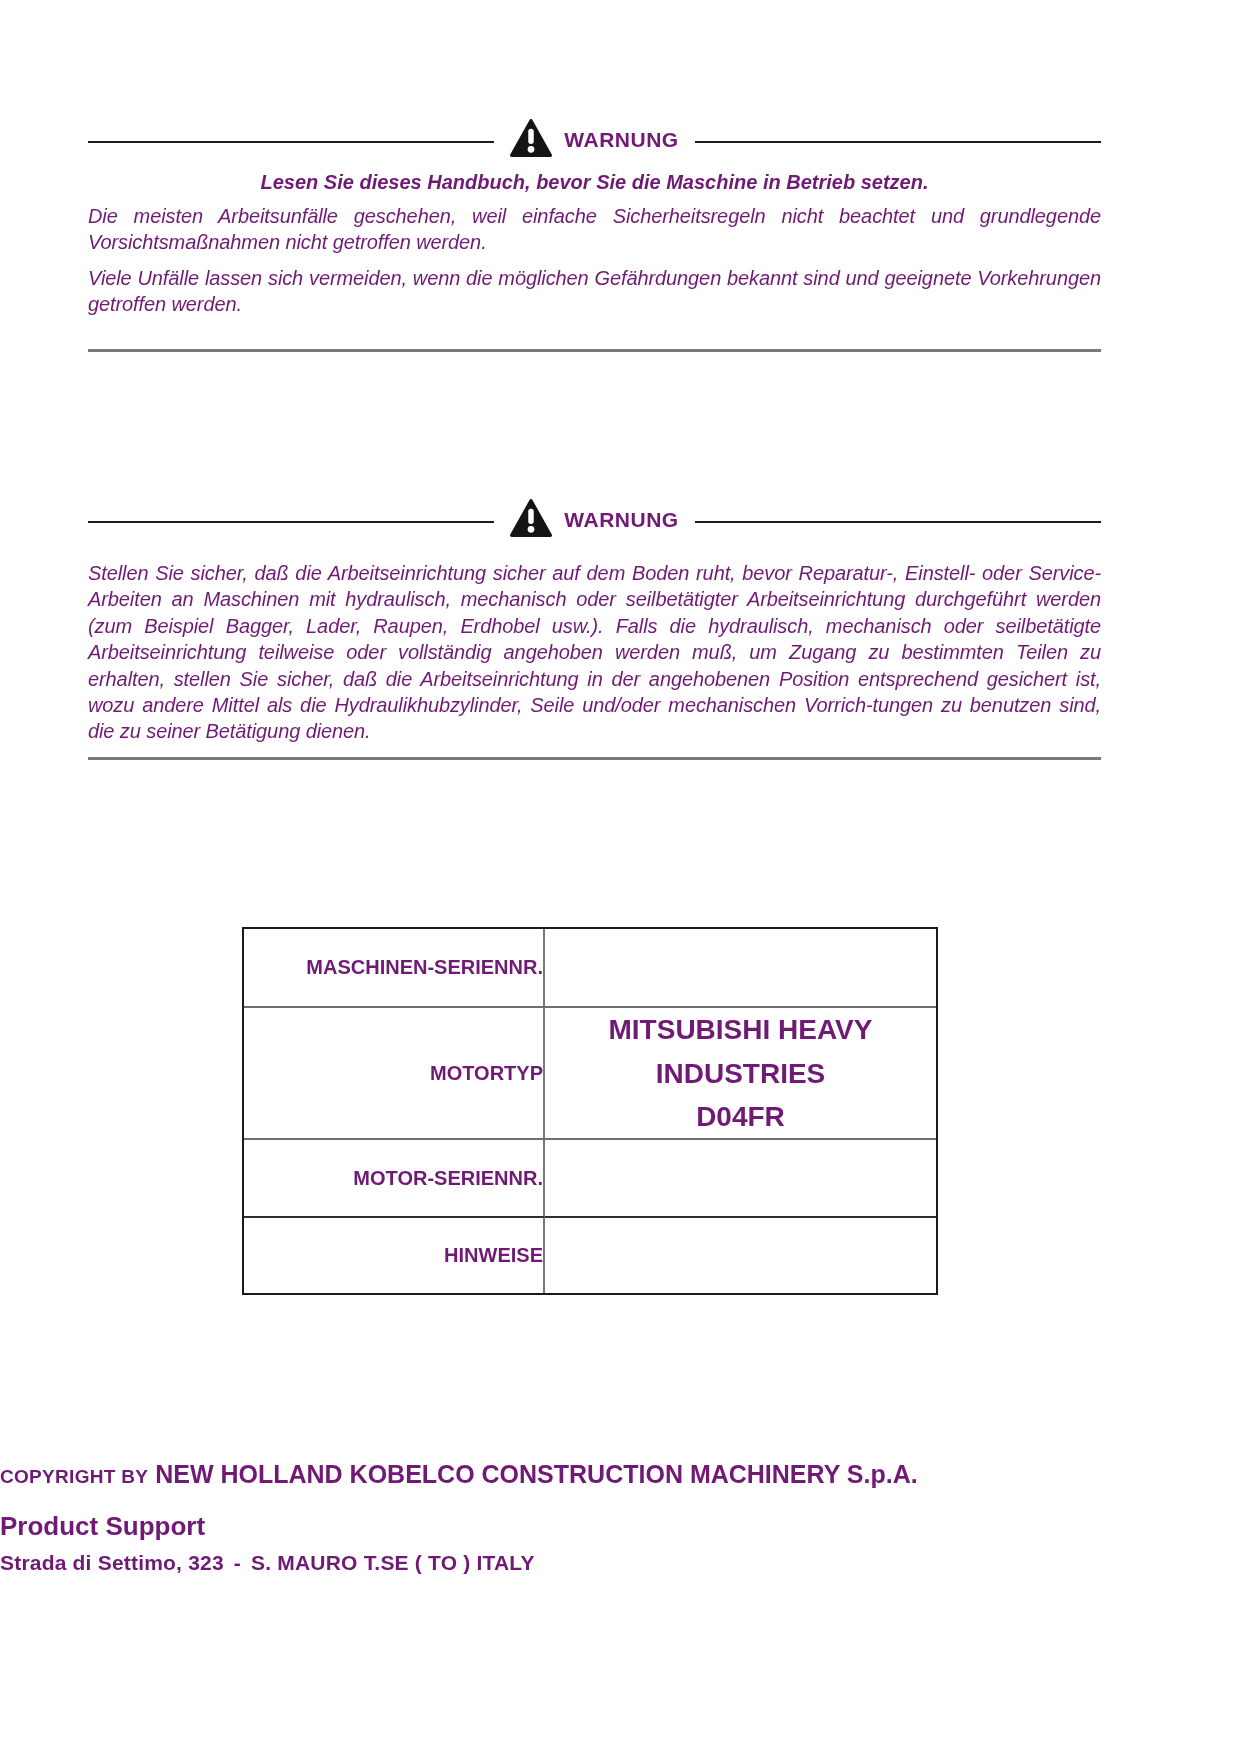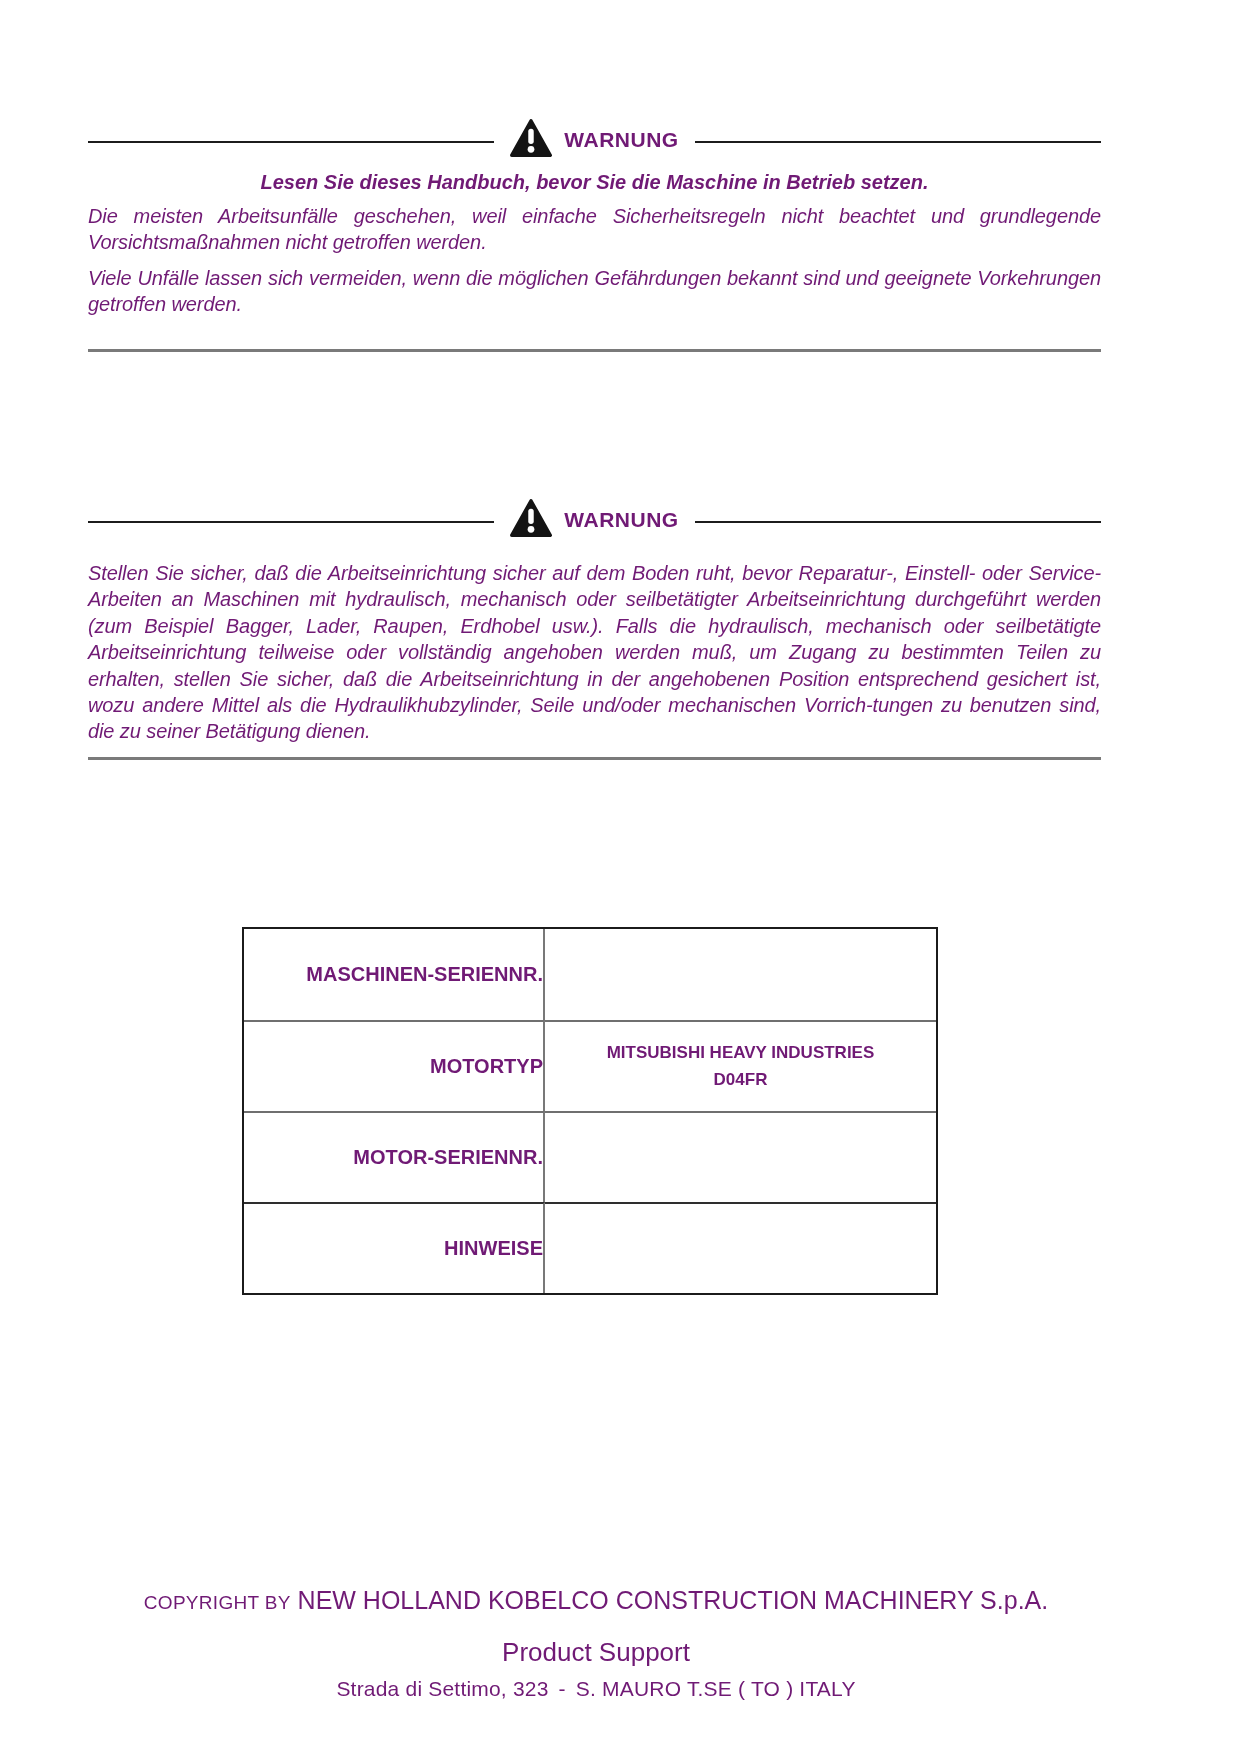--- a/index.html
+++ b/index.html
@@ -63,27 +63,27 @@
   .info-table .label-cell {
     padding-left:29px;
     font-weight:bold; font-size:20px;
     border-right:2px solid #787878;
     align-items:flex-end;
   }
   .info-table .sep-top   { border-top:2px solid #6f6f6f; }
   .info-table .sep-dark  { border-top:2px solid #2e2e2e; }
   .info-table .value-cell {
     align-items:center; text-align:center;
-    font-weight:bold; font-size:17px; line-height:1.55;
+    font-weight:bold; font-size:28px; line-height:1.55;
   }
 
   
   .footer {
-    position:absolute; left:0; top:1586px; width:1192px;
-    text-align:center; font-weight:normal;
+    position:absolute; left:0; top:1460px; width:1192px;
+    text-align:left; font-weight:bold;
   }
   .footer .line1   { font-size:25px; }
   .footer .prefix  { font-size:19px; letter-spacing:0.3px; }
   .footer .line2   { font-size:26px; margin-top:22px; }
   .footer .line3   { font-size:21px; margin-top:9px; letter-spacing:0.2px; }
   .footer .sep     { padding:0 10px; }
 </style>
 </head>
 <body>
 

